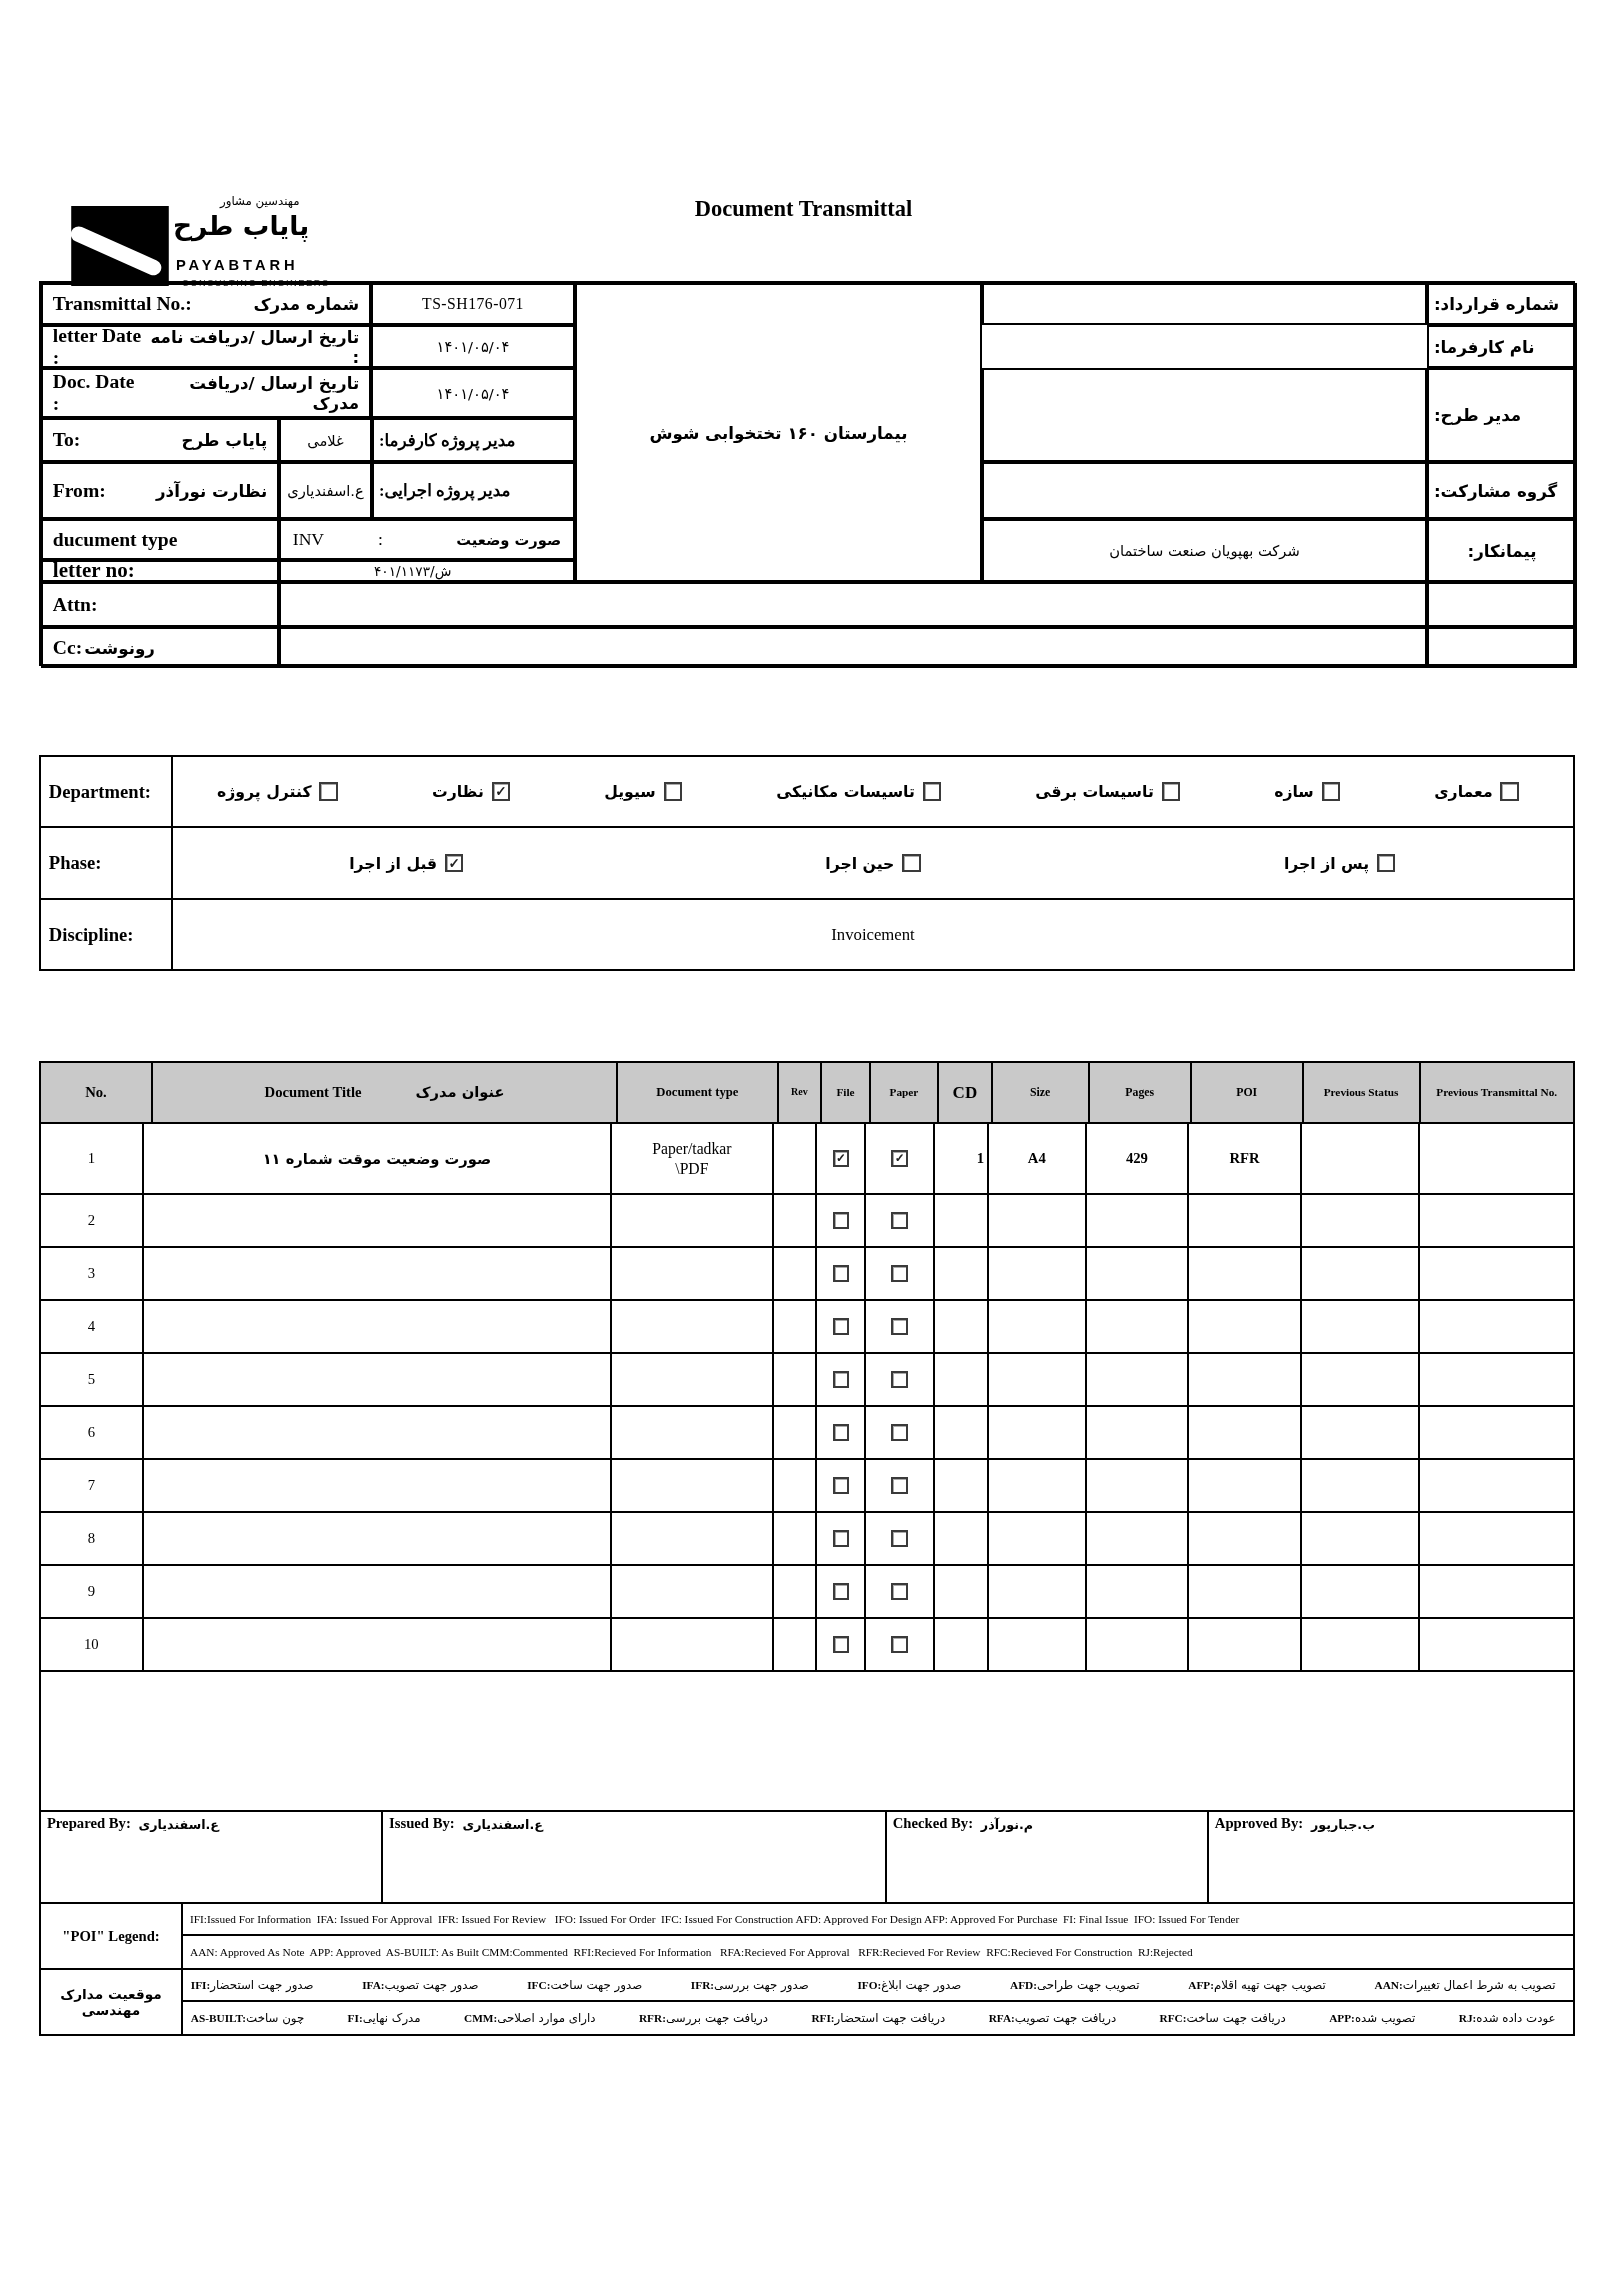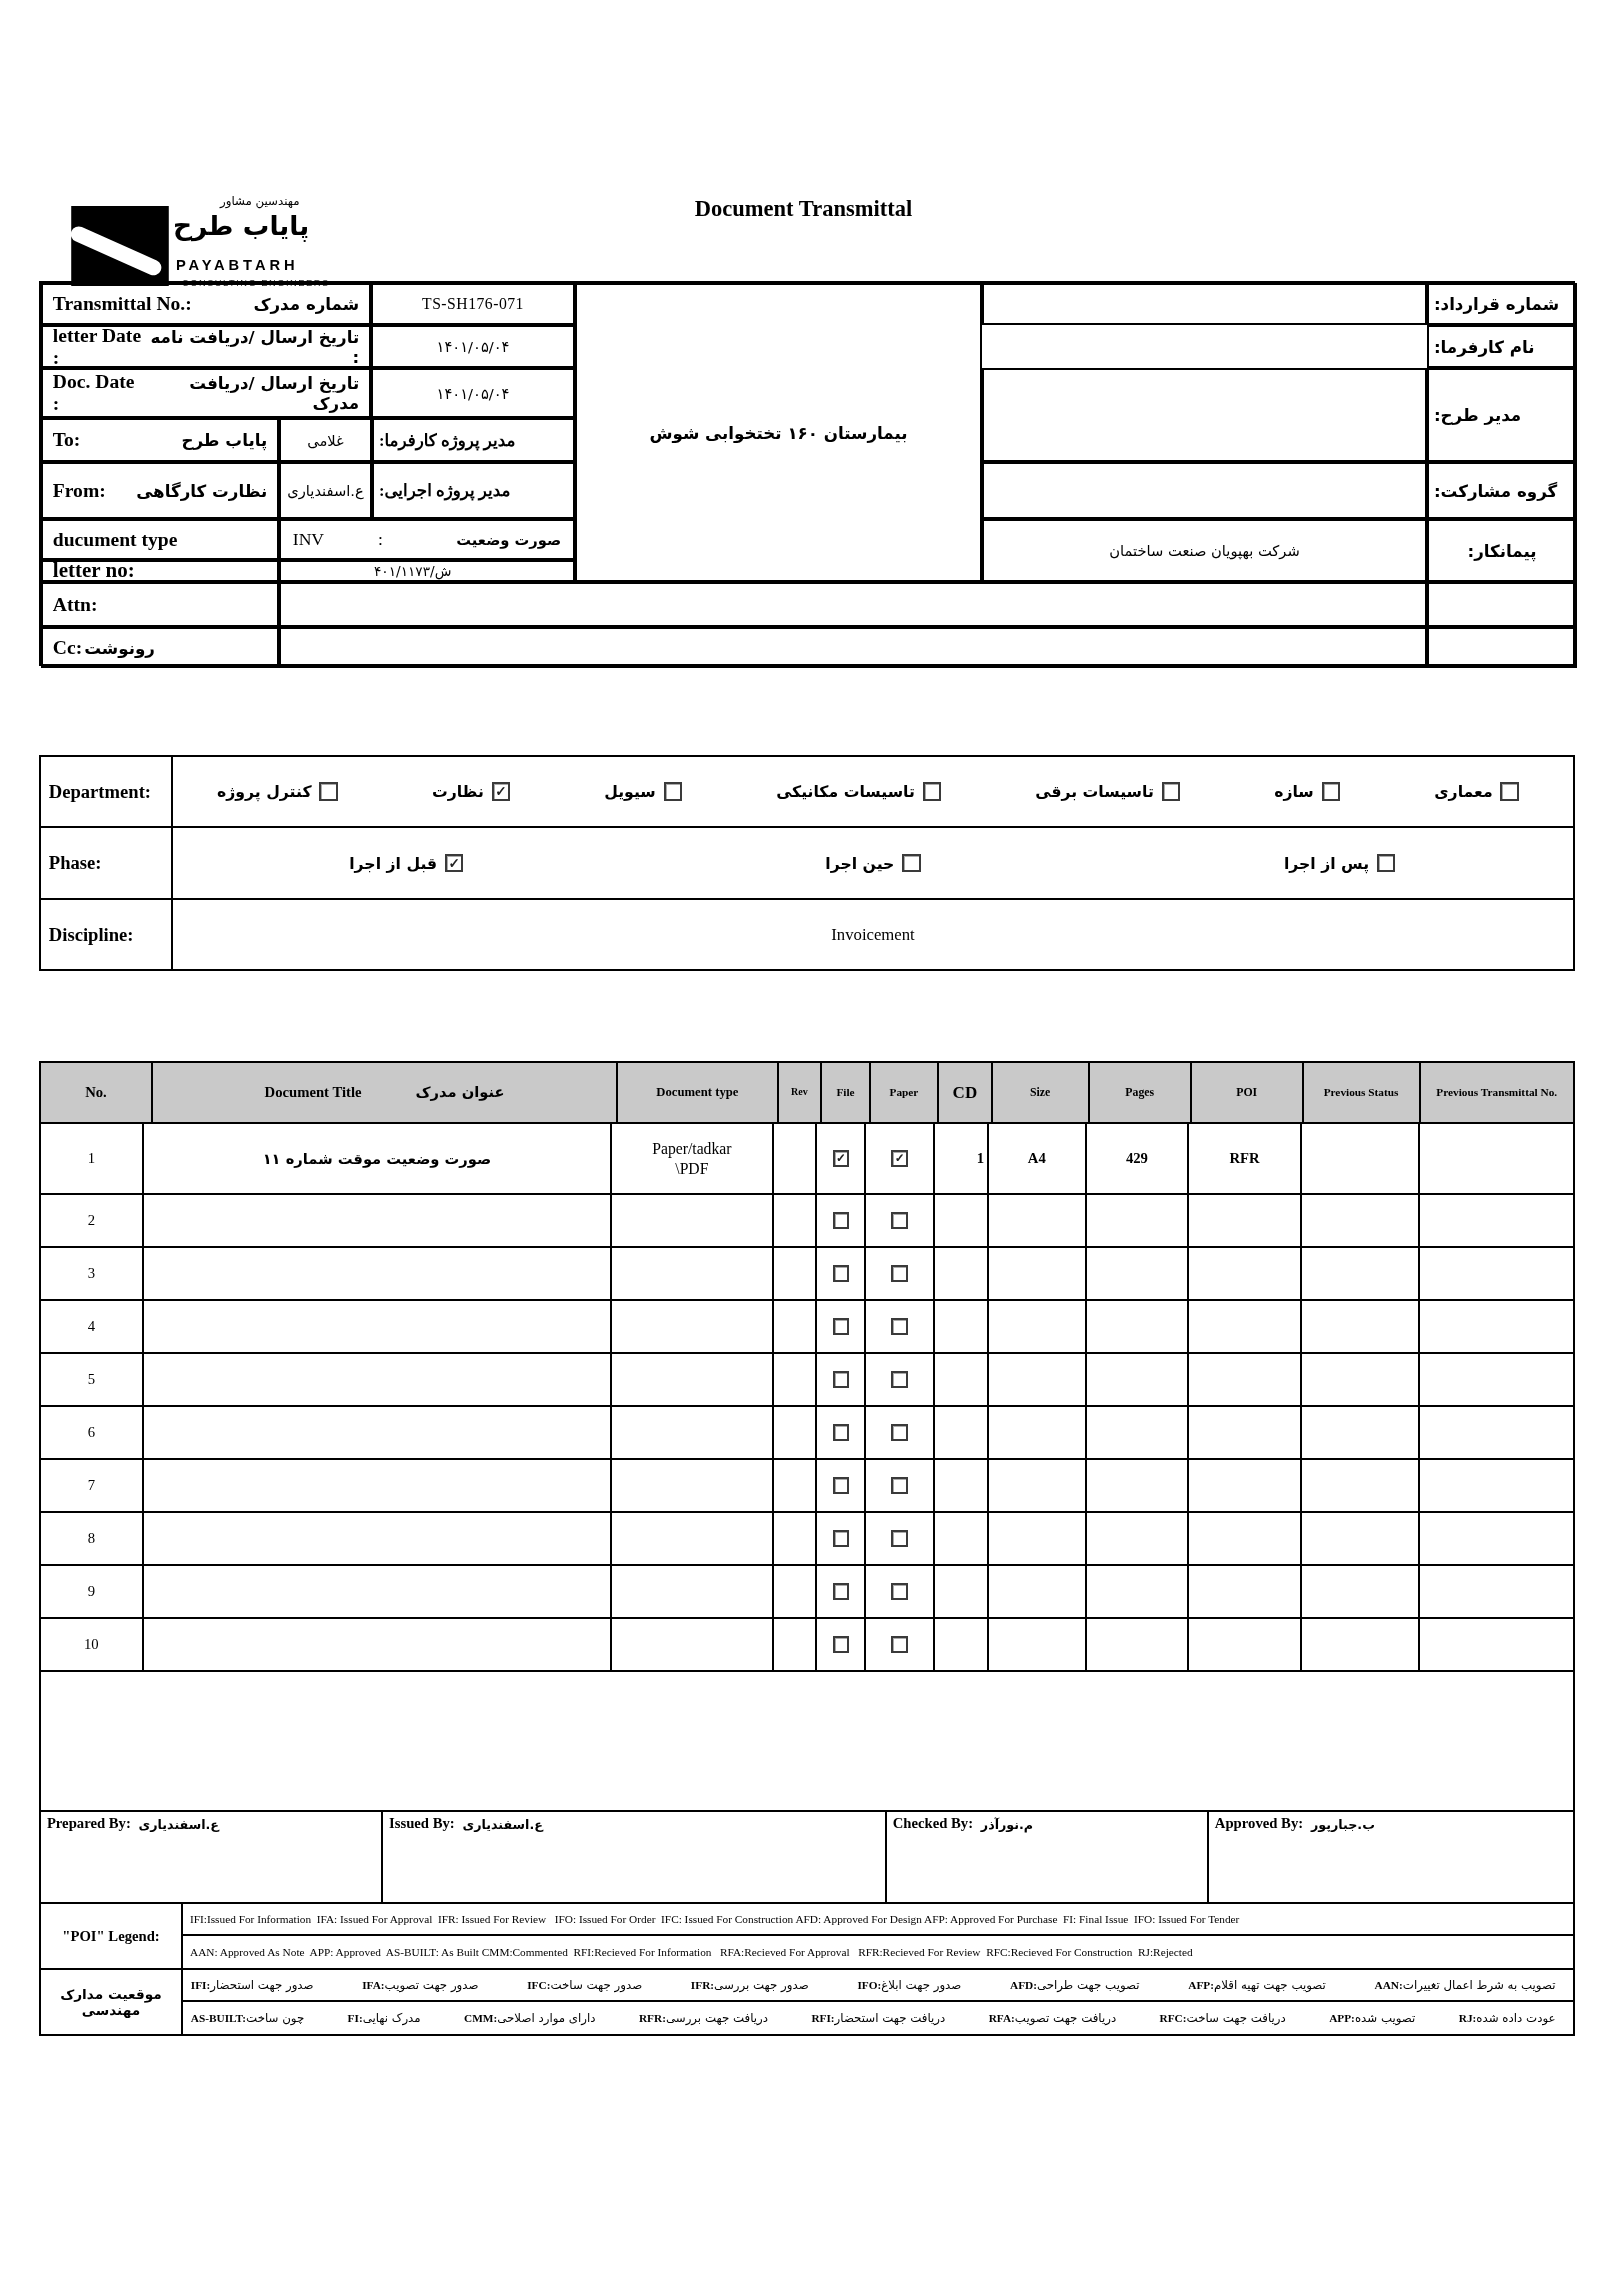--- a/index.html
+++ b/index.html
@@ -134,21 +134,21 @@
 
     <div class="hcell split" style="left:0;top:135px;width:238px;height:44px;">
       <span class="enl">To:</span>
       <span class="fa fal">پایاب طرح</span>
     </div>
     <div class="hcell ctr fa fav" style="left:238px;top:135px;width:93px;height:44px;">غلامی</div>
     <div class="hcell rl" style="left:331px;top:135px;width:203px;height:44px;">مدیر پروژه کارفرما:</div>
 
     <div class="hcell split" style="left:0;top:179px;width:238px;height:57px;">
       <span class="enl">From:</span>
-      <span class="fa fal">نظارت کارگاهی</span>
+      <span class="fa fal">نظارت نورآذر</span>
     </div>
     <div class="hcell ctr fa fav" style="left:238px;top:179px;width:93px;height:57px;">ع.اسفندیاری</div>
     <div class="hcell rl" style="left:331px;top:179px;width:203px;height:57px;">مدیر پروژه اجرایی:</div>
 
     <div class="hcell lft" style="left:0;top:236px;width:238px;height:41px;">
       <span class="enl">ducument type</span>
     </div>
     <div class="hcell" style="left:238px;top:236px;width:296px;height:41px;padding:0 11.8px;">
       <span style="font-size:17.6px;">INV</span>
       <span style="margin-left:54px;font-size:17.6px;">:</span>

